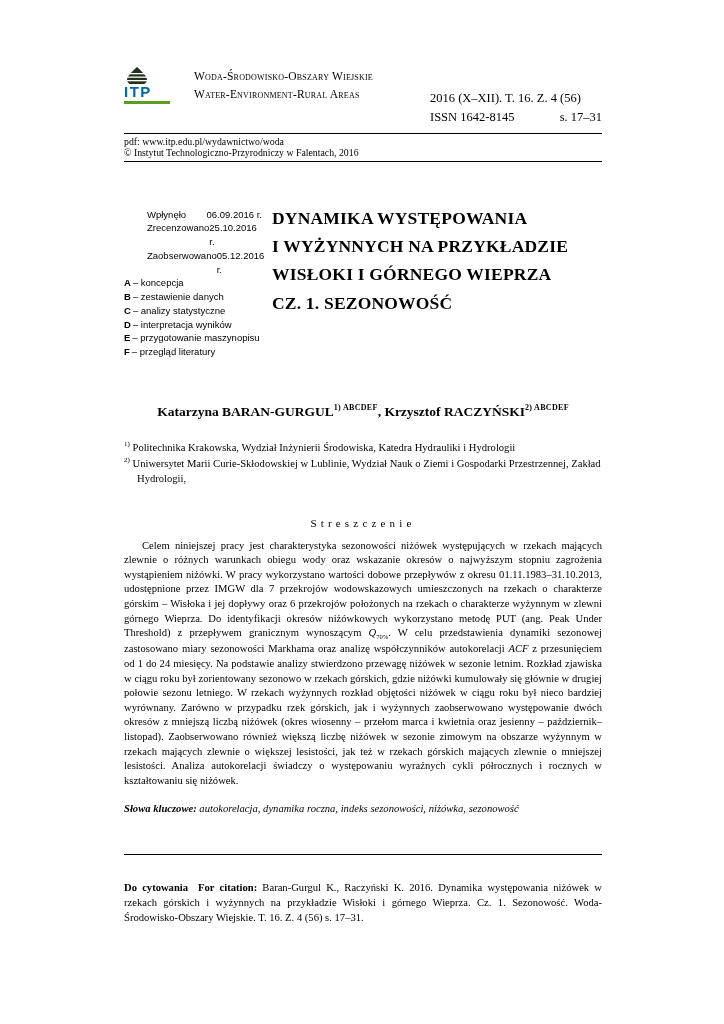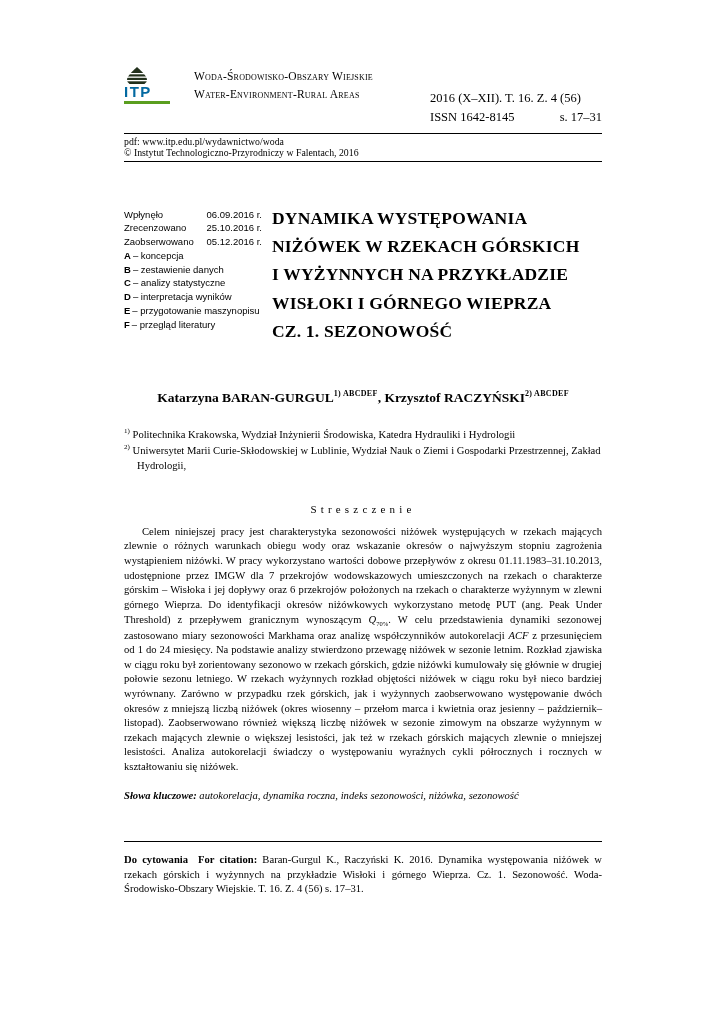--- a/index.html
+++ b/index.html
@@ -33,21 +33,21 @@
   .rule-2 { margin-top:0; }
 
   
   .meta-title-row { display:flex; margin-top:42px; }
   .meta {
     width:148px; flex:none;
     font-family:"Liberation Sans", sans-serif;
     font-size:9.5px; line-height:1.45; color:#000;
     padding-top:4px;
   }
-  .meta-row { display:flex; justify-content:space-between; padding-right:10px; }
+  .meta-row { display:flex; justify-content:space-between; padding-right:10px;margin-left:23px; }
   .contrib { display:block; }
   .contrib b { font-weight:bold; }
   .contrib span { margin-left:2px; }
 
   .title-block { flex:1; font-weight:bold; font-size:17.5px; line-height:1.62; letter-spacing:0.2px; }
 
   
   .authors { margin-top:44px; text-align:center; font-weight:bold; font-size:13.5px; }
   .authors sup { font-size:8px; vertical-align:super; letter-spacing:0.3px; }
 
@@ -64,21 +64,21 @@
   }
   .abstract sub { font-size:6.5px; vertical-align:sub; }
   .italic { font-style:italic; }
 
   
   .keywords { margin-top:15px; font-size:10.6px; font-style:italic; }
   .keywords .kw-label { font-weight:bold; }
 
   
   .cite-rule { margin-top:40px; }
-  .citation { margin-top:11px; font-size:10.6px; line-height:1.4; text-align:justify; }
+  .citation { margin-top:26px; font-size:10.6px; line-height:1.4; text-align:justify; }
   .citation .cite-label { font-weight:bold; }
   .citation .cite-gap { display:inline-block; width:10px; }
 </style>
 </head>
 <body>
 
 <div class="page">
 
   <div class="header-row">
     <div class="logo">
@@ -139,21 +139,20 @@
       </div>
       <div class="contrib">
         <b>E</b><span>– przygotowanie maszynopisu</span>
       </div>
       <div class="contrib">
         <b>F</b><span>– przegląd literatury</span>
       </div>
     </div>
     <div class="title-block">
       <div>DYNAMIKA WYSTĘPOWANIA</div>
-      <div>NIŻÓWEK W RZEKACH GÓRSKICH</div>
       <div>I WYŻYNNYCH NA PRZYKŁADZIE</div>
       <div>WISŁOKI I GÓRNEGO WIEPRZA</div>
       <div>CZ. 1. SEZONOWOŚĆ</div>
     </div>
   </div>
 
   <div class="authors">
     <span>Katarzyna BARAN-GURGUL</span><sup>1) ABCDEF</sup><span>, </span><span>Krzysztof RACZYŃSKI</span><sup>2) ABCDEF</sup>
   </div>
 

